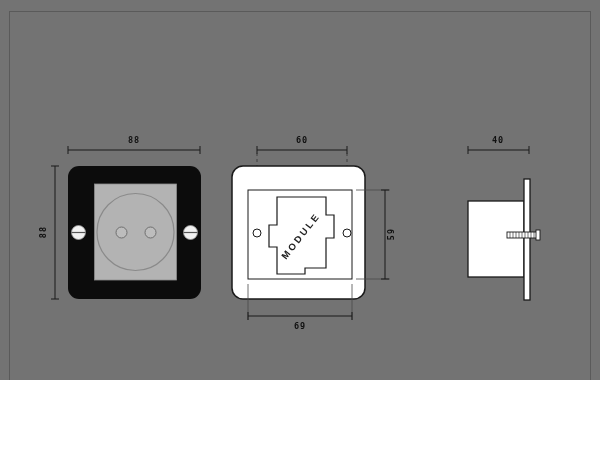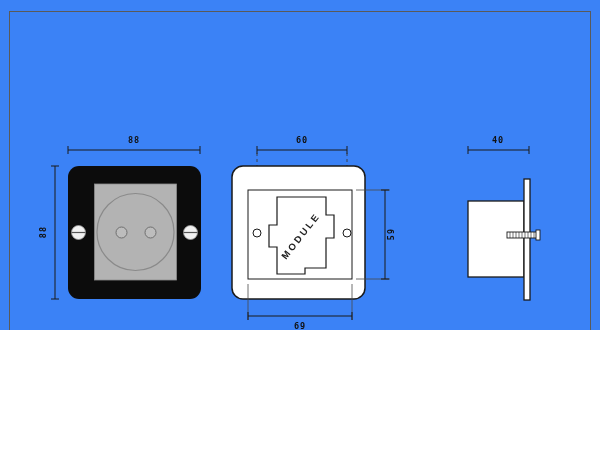--- a/index.html
+++ b/index.html
@@ -1,20 +1,20 @@
 <!DOCTYPE html>
 <html><head>
 <meta charset="utf-8">
 <style>
   html, body { margin: 0; padding: 0; background: #ffffff; }
   .page {
     position: relative;
     width: 600px;
-    height: 330px;
-    background: #3b82f6;
+    height: 380px;
+    background: #737373;
     font-family: "Liberation Sans", sans-serif;
     overflow: hidden;
   }
   svg { display: block; }
   .dim-line   { stroke: #1a1a1a; stroke-width: 1; fill: none; }
   .dim-tick   { stroke: #1a1a1a; stroke-width: 1; fill: none; }
   .ext-line   { stroke: #4a4a4a; stroke-width: 0.8; fill: none; }
   .dash-line  { stroke: #3a3a3a; stroke-width: 0.9; fill: none; stroke-dasharray: 3 3; }
   .dim-text   {
     font-family: "DejaVu Sans Mono", "Liberation Mono", monospace;

